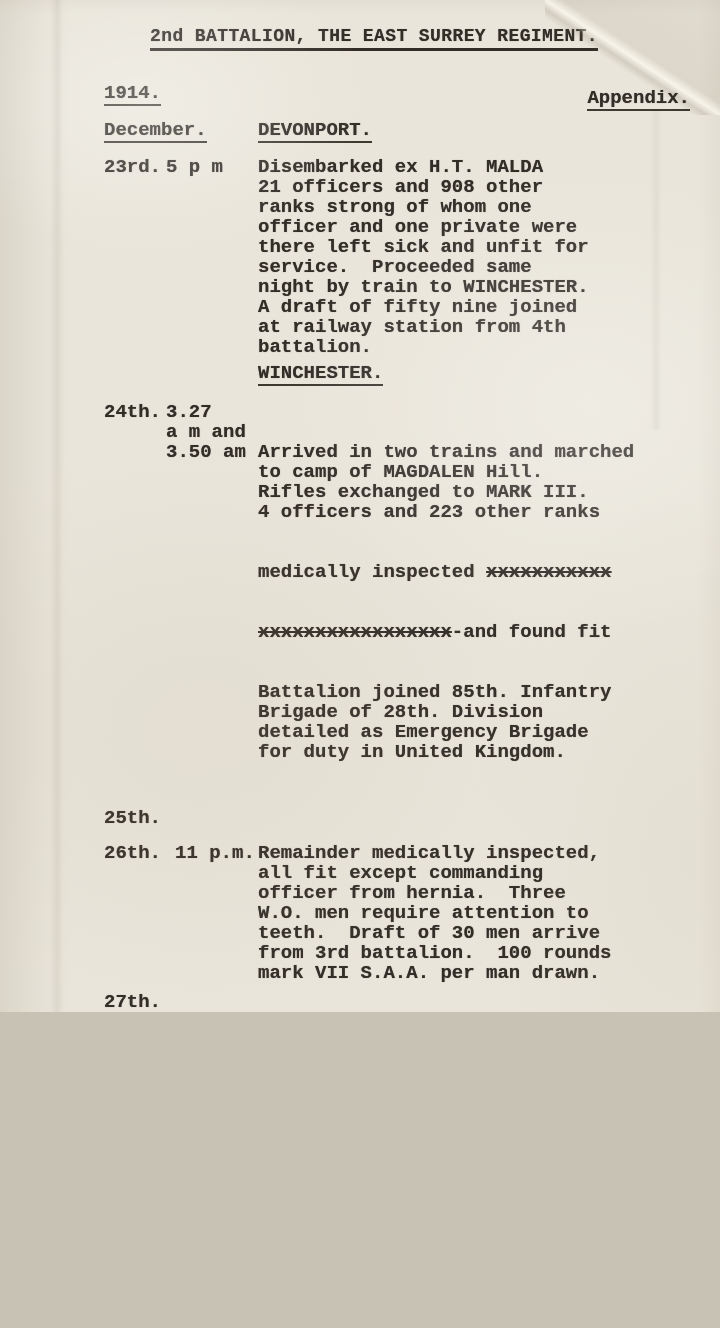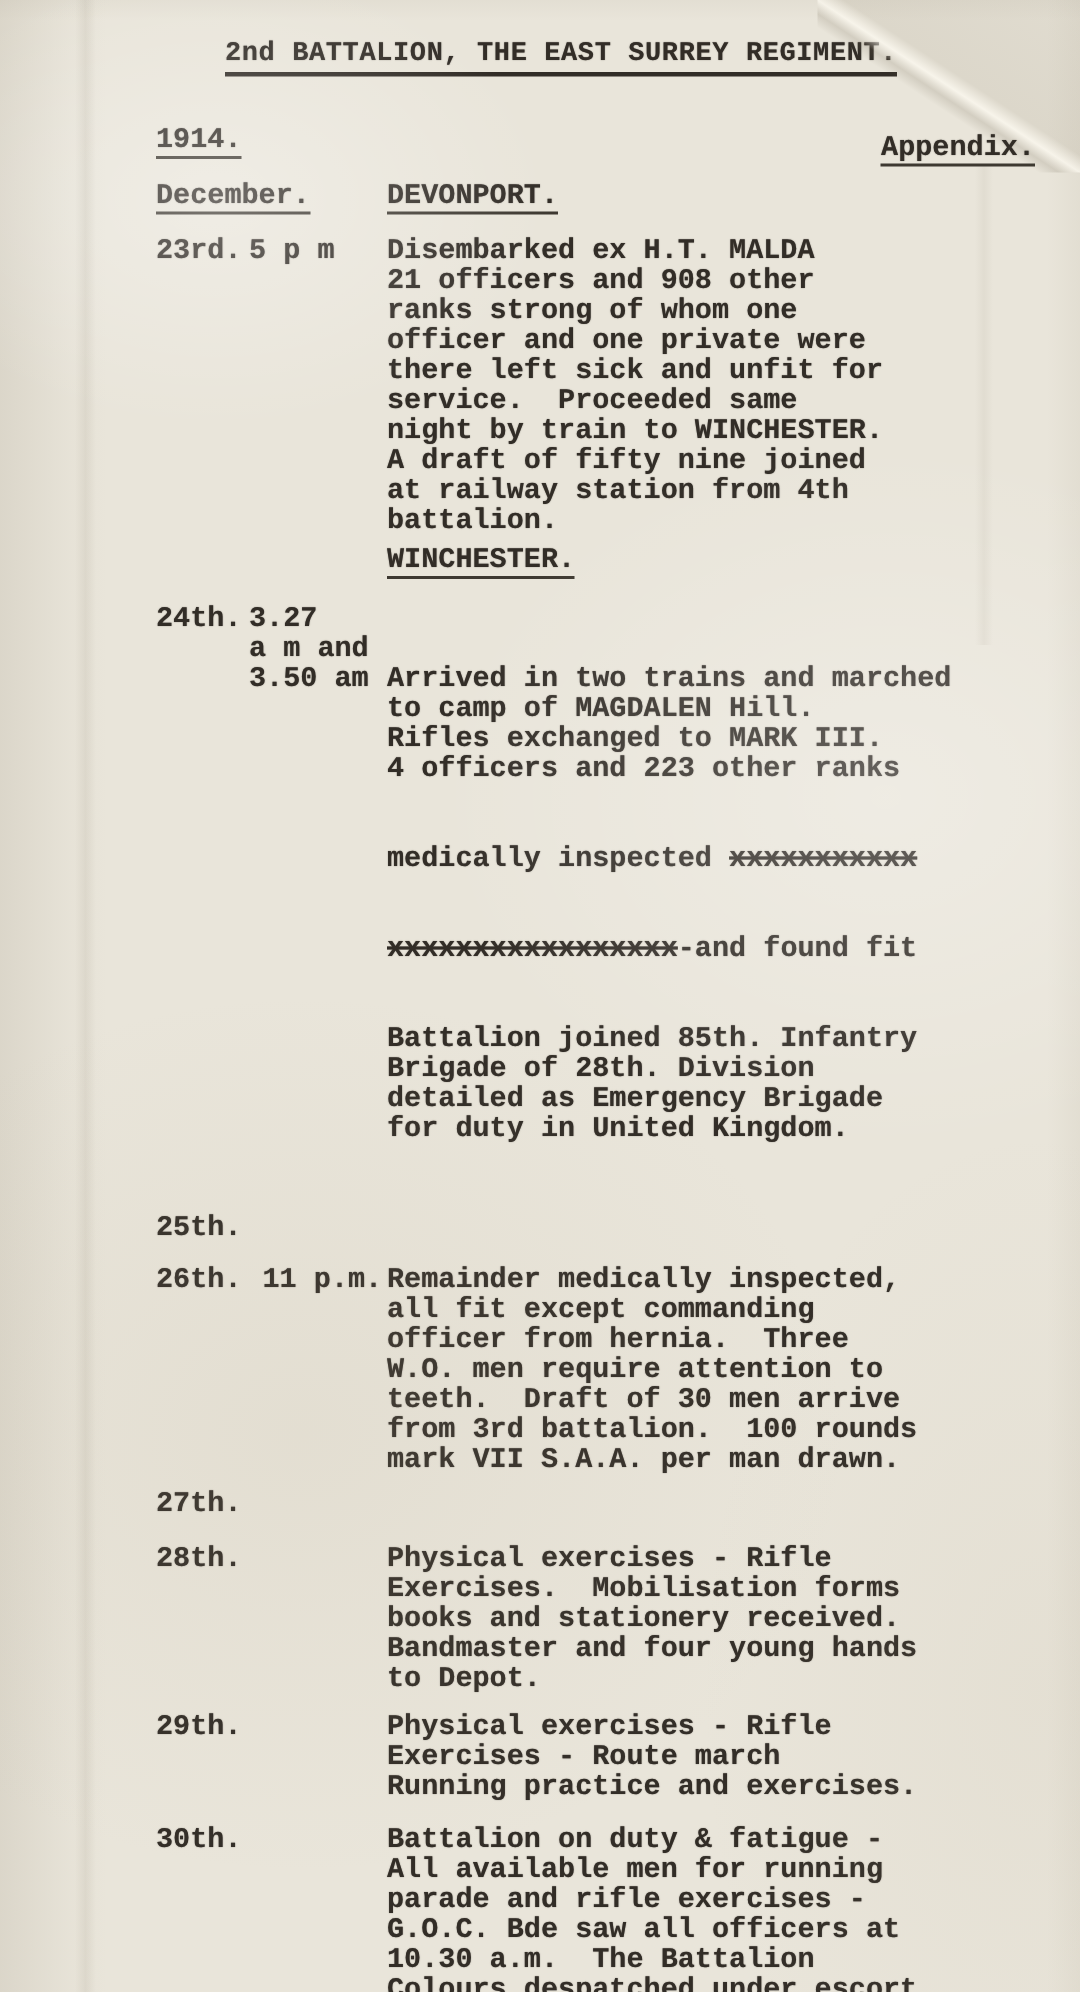--- a/index.html
+++ b/index.html
@@ -1,18 +1,18 @@
 <!DOCTYPE html>
 <html><head>
 <meta charset="utf-8">
 <style>
   html,body { margin:0; padding:0; background:#c8c2b4; }
   .page {
     position:relative;
-    width:720px; height:1328px;
+    width:720px; height:1012px;
     margin:0;
     background:#e9e5da;
     overflow:hidden;
     font-family:"Liberation Mono", monospace;
     font-weight:bold;
     font-size:19px;
     line-height:20px;
     color:#322d27;
     text-shadow:0 0 0.8px rgba(50,44,38,0.65);
   }

